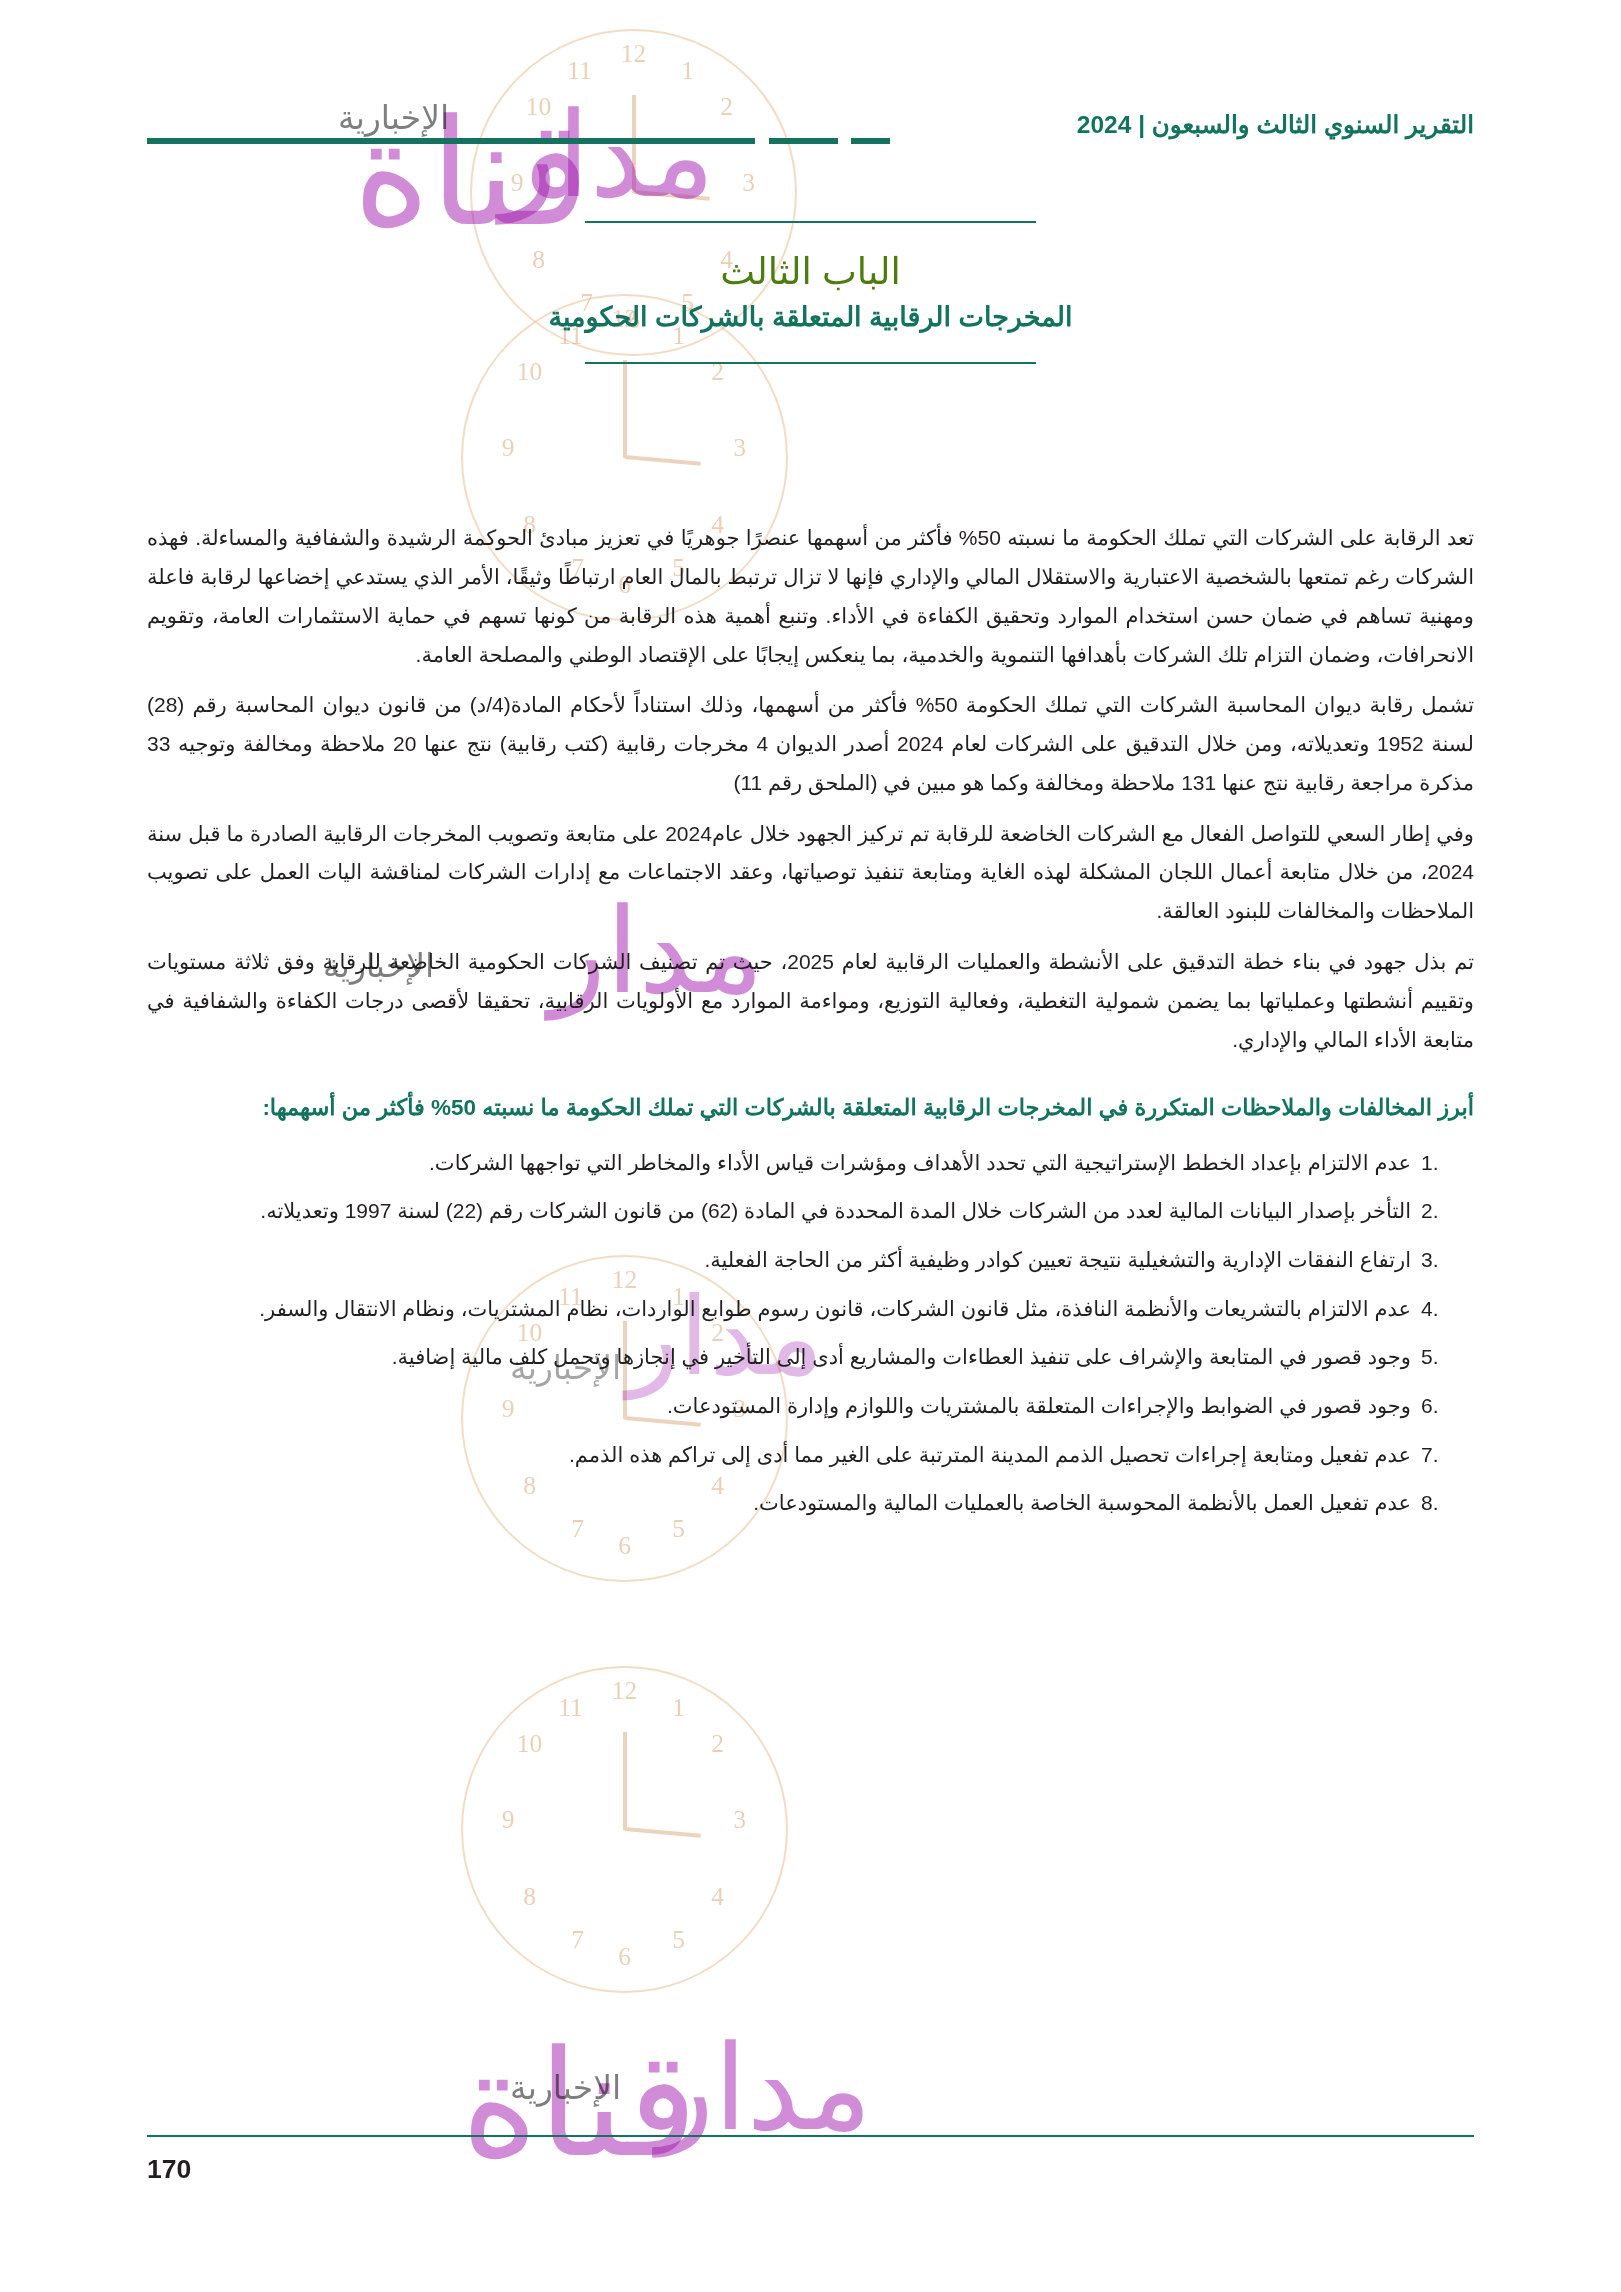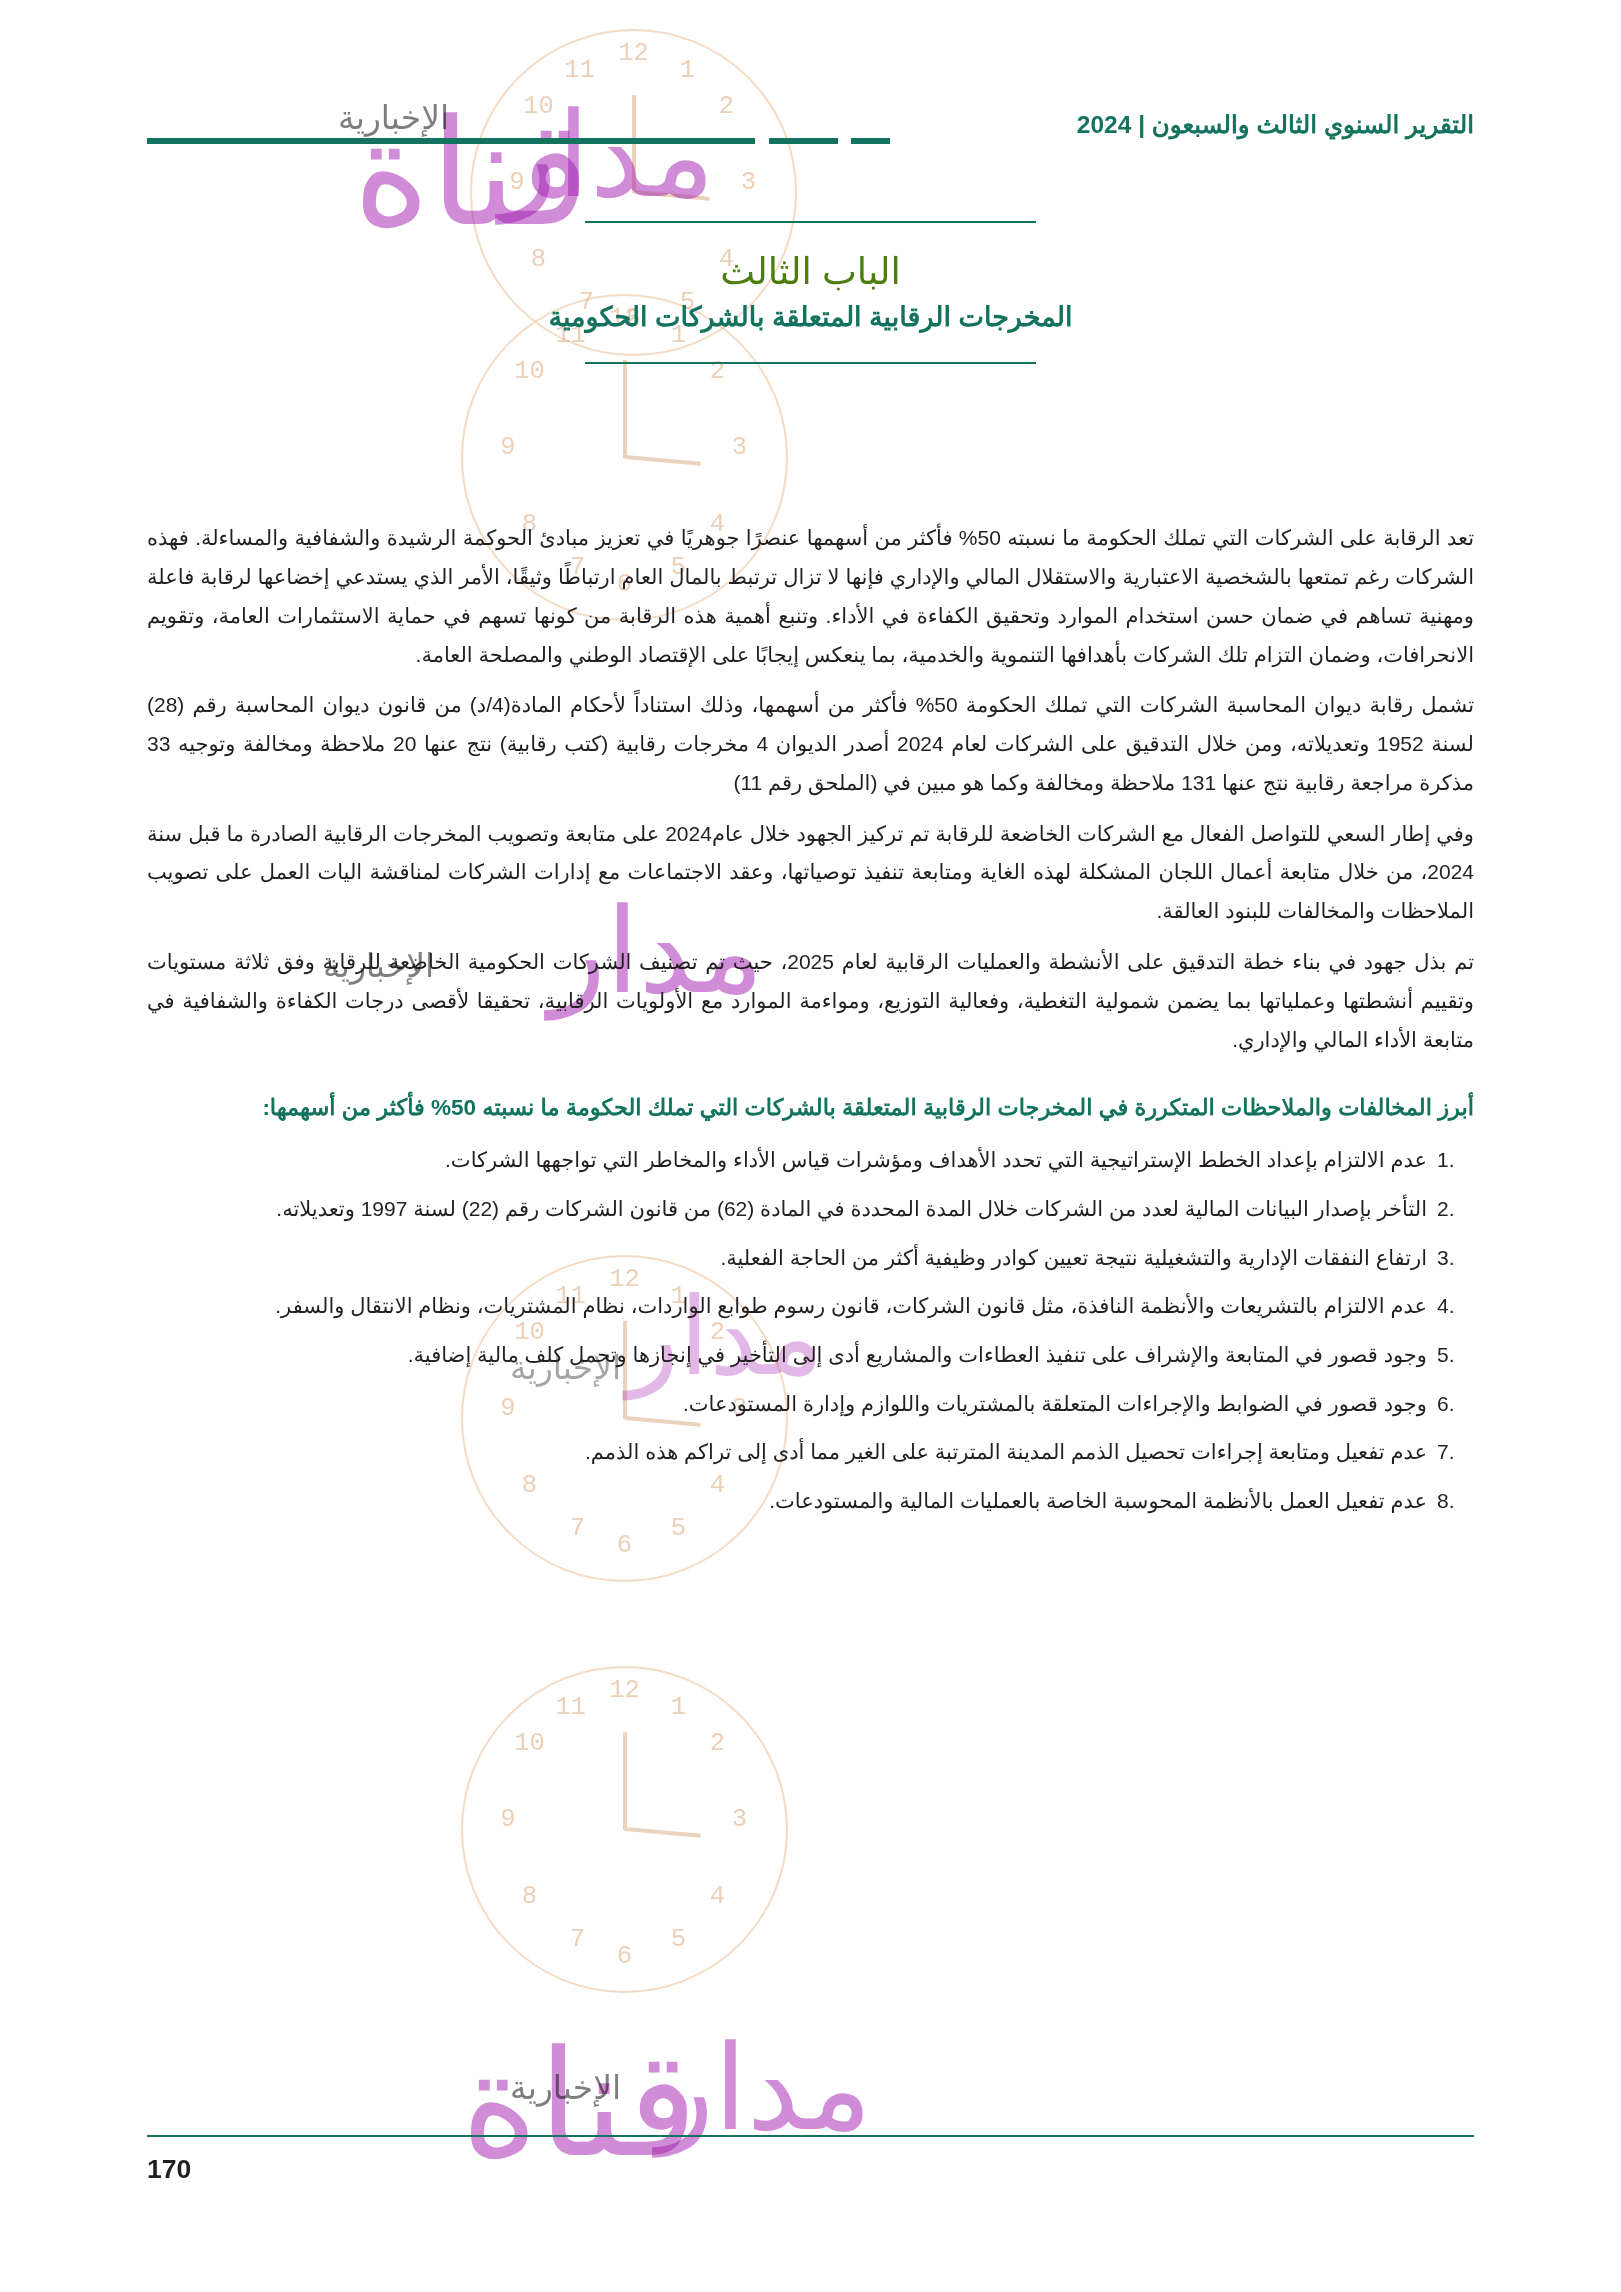--- a/index.html
+++ b/index.html
@@ -23,21 +23,21 @@
     user-select: none;
     opacity: 0.5;
   }
   .wm-clock {
     width: 323px;
     height: 323px;
     border-radius: 50%;
     border: 2.9px solid #e9b88a;
     color: #cf9a6a;
     font-size: 25.5px;
-    font-family: Liberation Mono, monospace;
+    font-family: Liberation Serif, serif;
   }
   .wm-clock .num {
     position: absolute;
     width: 39px;
     text-align: center;
     color: #d8a271;
   }
   .wm-clock .hand {
     position: absolute;
     background: #dba97d;
@@ -126,21 +126,21 @@
   }
   .section-heading {
     font-size: 22.5px;
     font-weight: bold;
     color: #14735f;
     line-height: 1.75;
     margin: 29px 0 13.7px 0;
     text-align: right;
   }
   ol.findings {
-    margin: 0;
+    margin: 16px;
     padding: 0 47px 0 0;
     list-style: none;
     counter-reset: f;
   }
   ol.findings li {
     counter-increment: f;
     position: relative;
     font-size: 21px;
     line-height: 1.85;
     color: #231f20;

